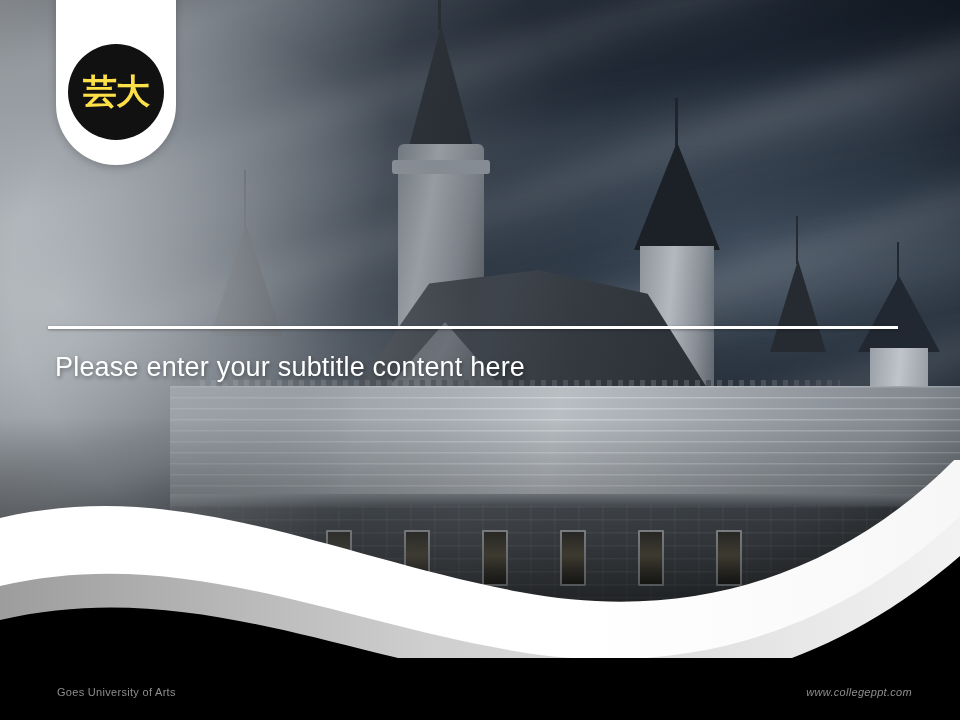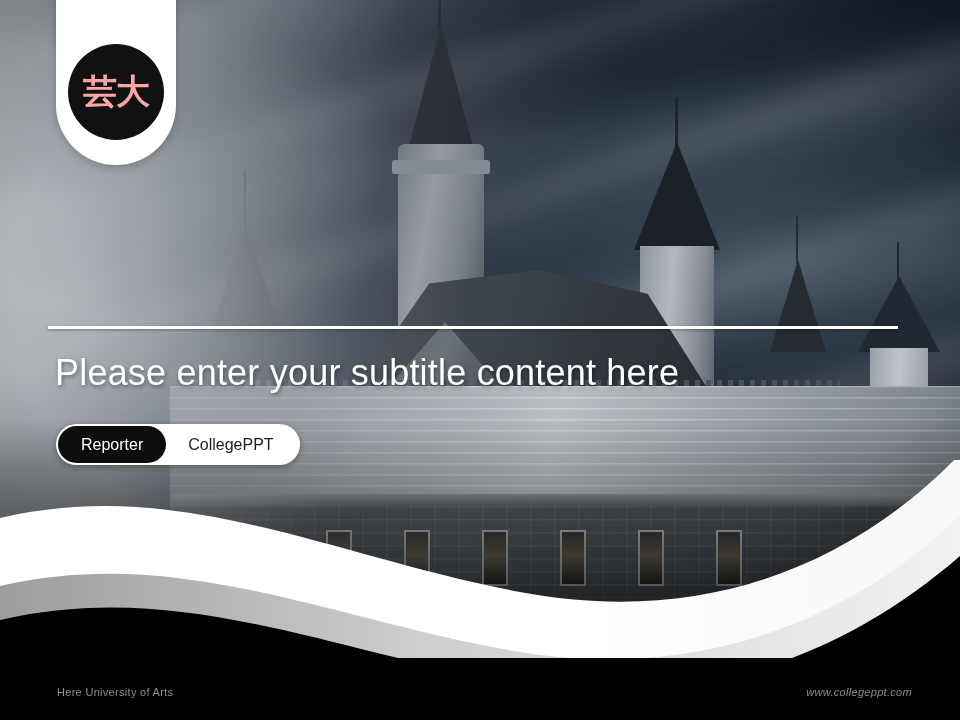--- a/index.html
+++ b/index.html
@@ -272,21 +272,21 @@
     position: absolute;
     left: 12px; top: 50px;
     width: 96px; height: 96px;
     border-radius: 50%;
     background: #111111;
     display: flex;
     align-items: center;
     justify-content: center;
   }
   .logo-kanji {
-    color: #fca5a5;
+    color: #fde047;
     font-family: "DejaVu Sans", sans-serif;
     font-size: 34px;
     font-weight: 700;
     line-height: 0.92;
     text-align: center;
     letter-spacing: -1px;
   }
 
   
   .title {
@@ -305,21 +305,21 @@
     position: absolute;
     left: 48px; top: 326px;
     width: 850px; height: 3px;
     background: #ffffff;
     box-shadow: 0 1px 3px rgba(0,0,0,0.35);
   }
   .subtitle {
     position: absolute;
     left: 55px; top: 352px;
     color: #ffffff;
-    font-size: 36px;
+    font-size: 27px;
     font-weight: 400;
     letter-spacing: .2px;
     text-shadow: 1px 2px 4px rgba(0,0,0,0.40);
     white-space: nowrap;
   }
 
   
   .pill {
     position: absolute;
     left: 56px; top: 424px;
@@ -431,31 +431,27 @@
     </defs>
 
     <path d="M0,150 C180,108 330,182 520,214 C690,242 840,190 960,86 L960,260 L0,260 Z" fill="#000000"></path>
 
     <path d="M0,122 C180,80 330,156 520,188 C690,216 845,162 960,52 L960,96 C840,200 690,252 520,224 C330,192 180,118 0,160 Z" fill="url(#waveGray)"></path>
 
     <path d="M0,58 C180,16 330,96 520,132 C700,166 850,108 960,-6 L960,56 C845,166 690,220 520,192 C330,160 180,84 0,126 Z" fill="url(#waveWhite)"></path>
   </svg>
 
   <div class="footer-bar">
-    <div class="footer-text footer-left">Here University of Arts</div>
+    <div class="footer-text footer-left">Goes University of Arts</div>
     <div class="footer-text footer-right">www.collegeppt.com</div>
   </div>
 
   <div class="logo">
     <div class="logo-disc">
       <div class="logo-kanji">芸大</div>
     </div>
   </div>
 
   <div class="rule"></div>
   <div class="subtitle">Please enter your subtitle content here</div>
 
-  <div class="pill">
-    <div class="pill-role">Reporter</div>
-    <div class="pill-name">CollegePPT</div>
-  </div>
 
 </div>
 
 </body></html>

